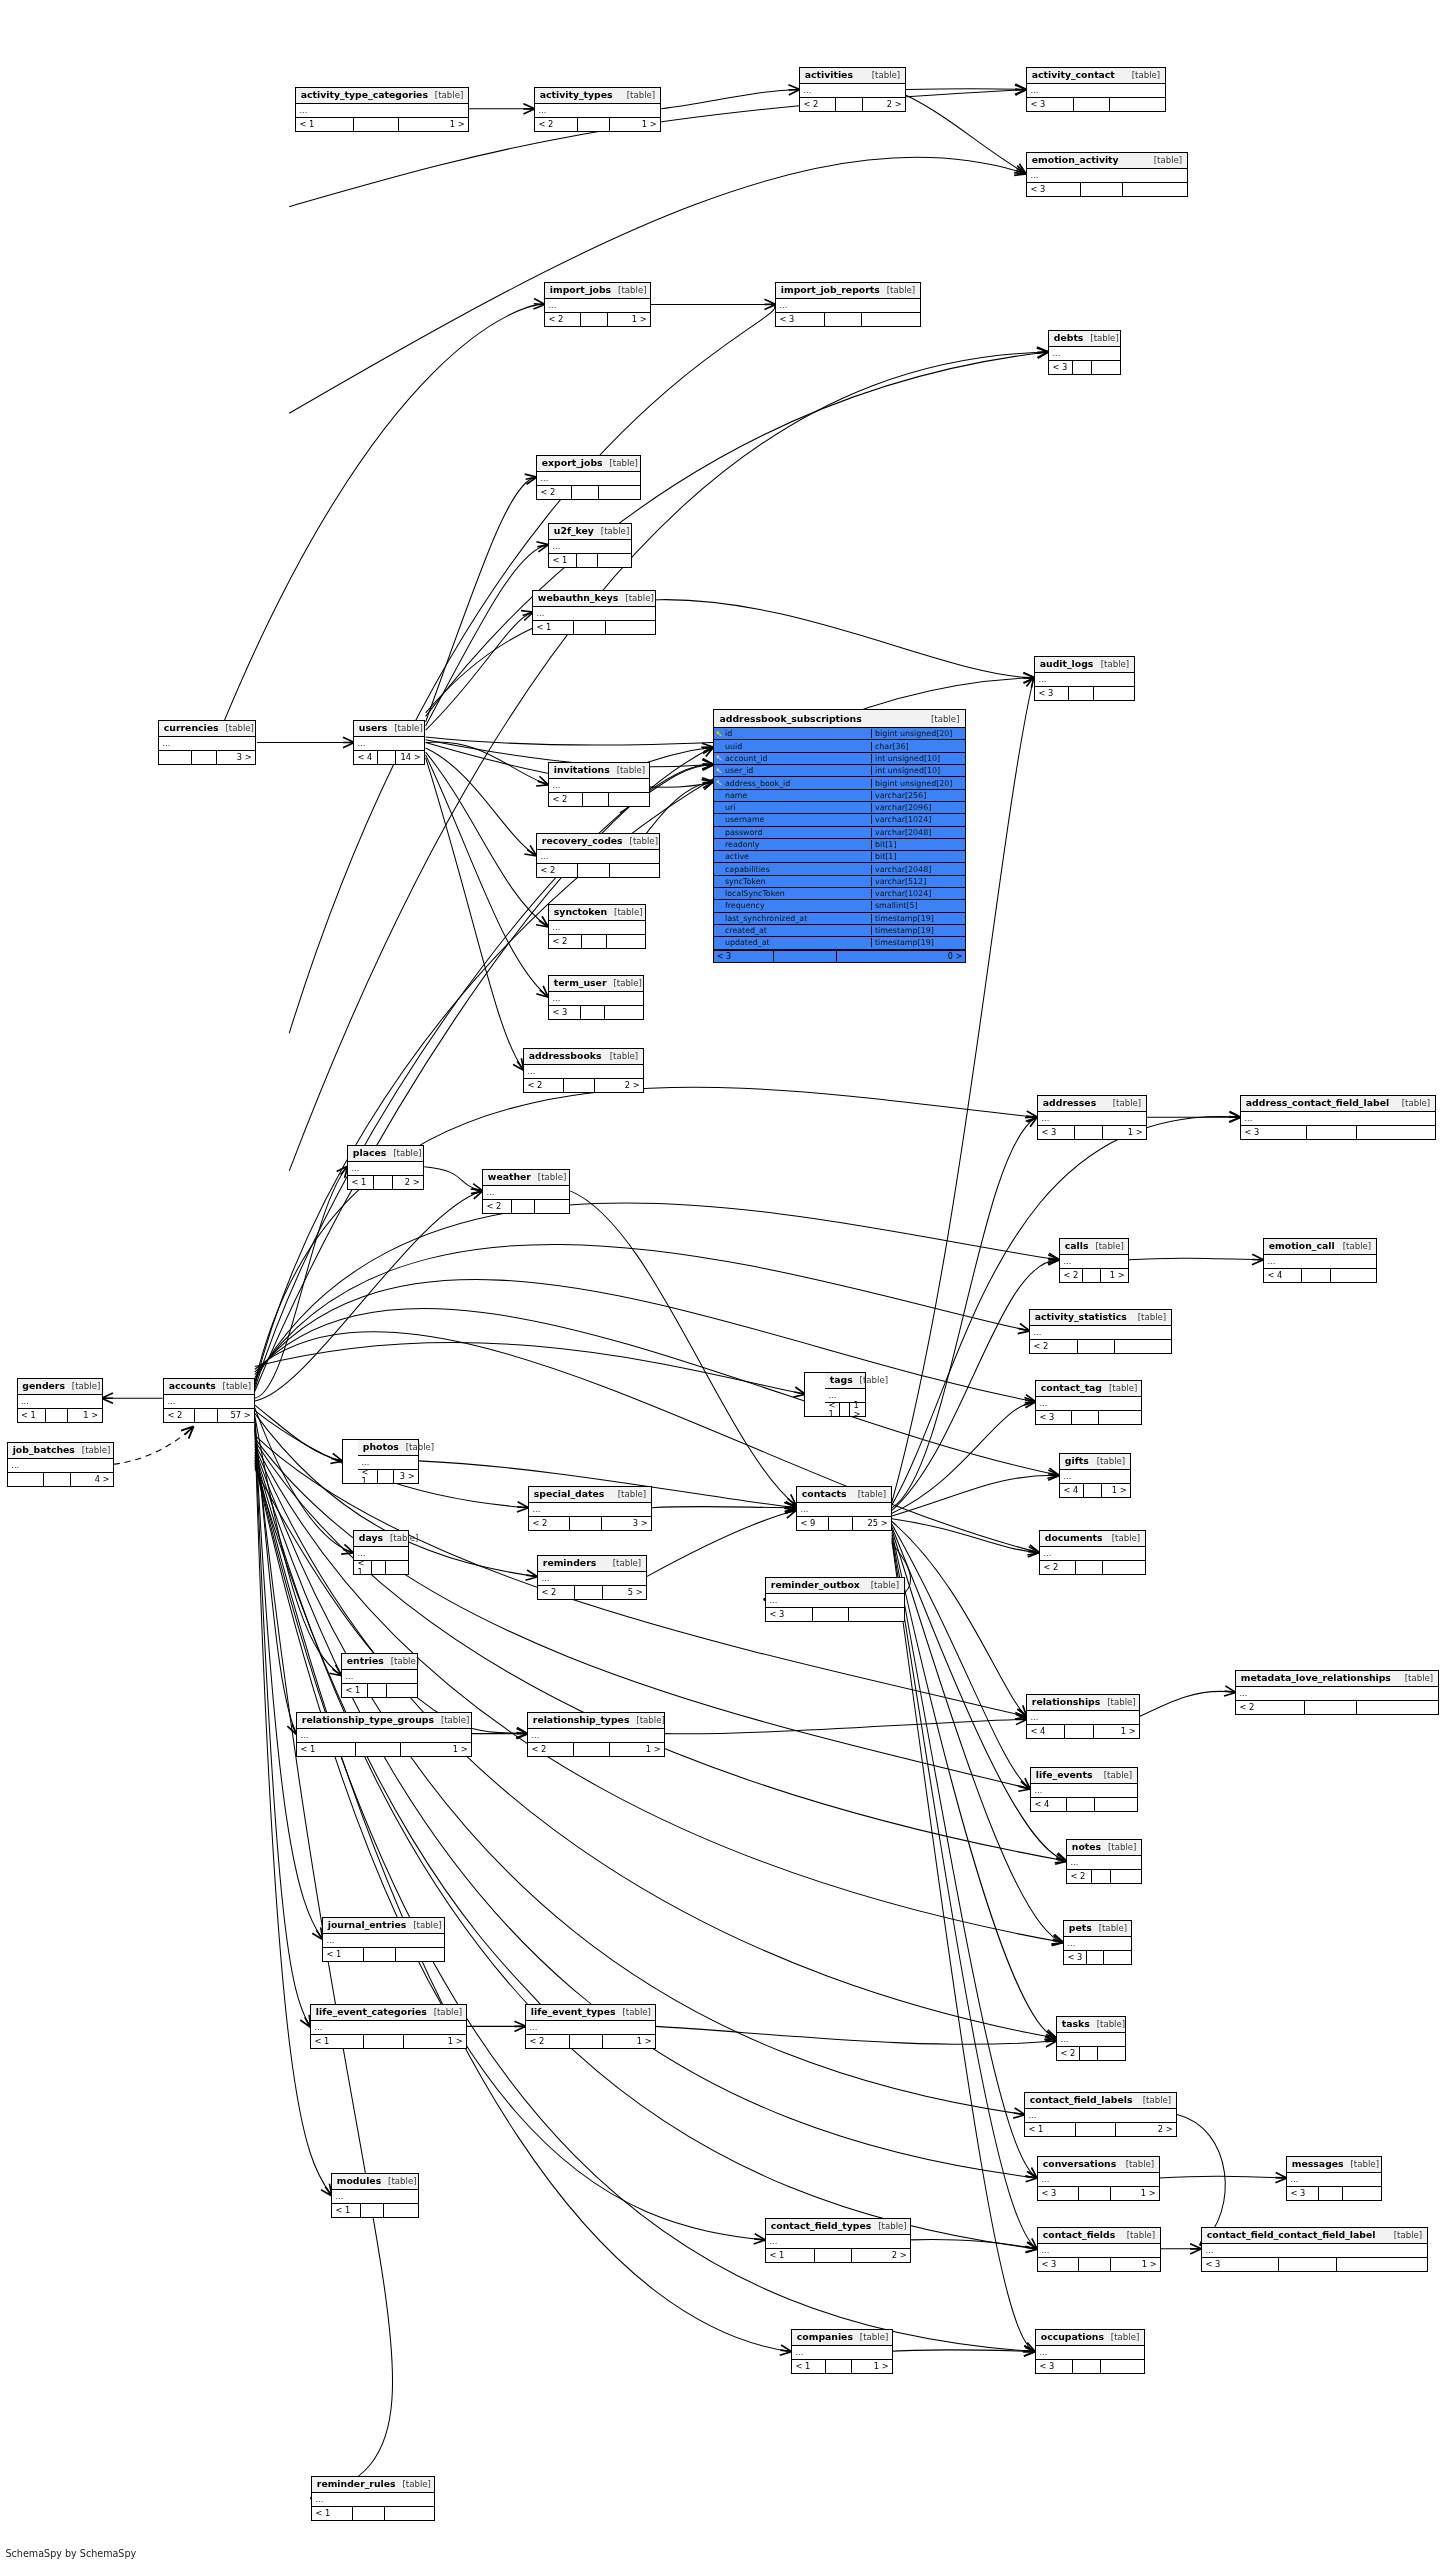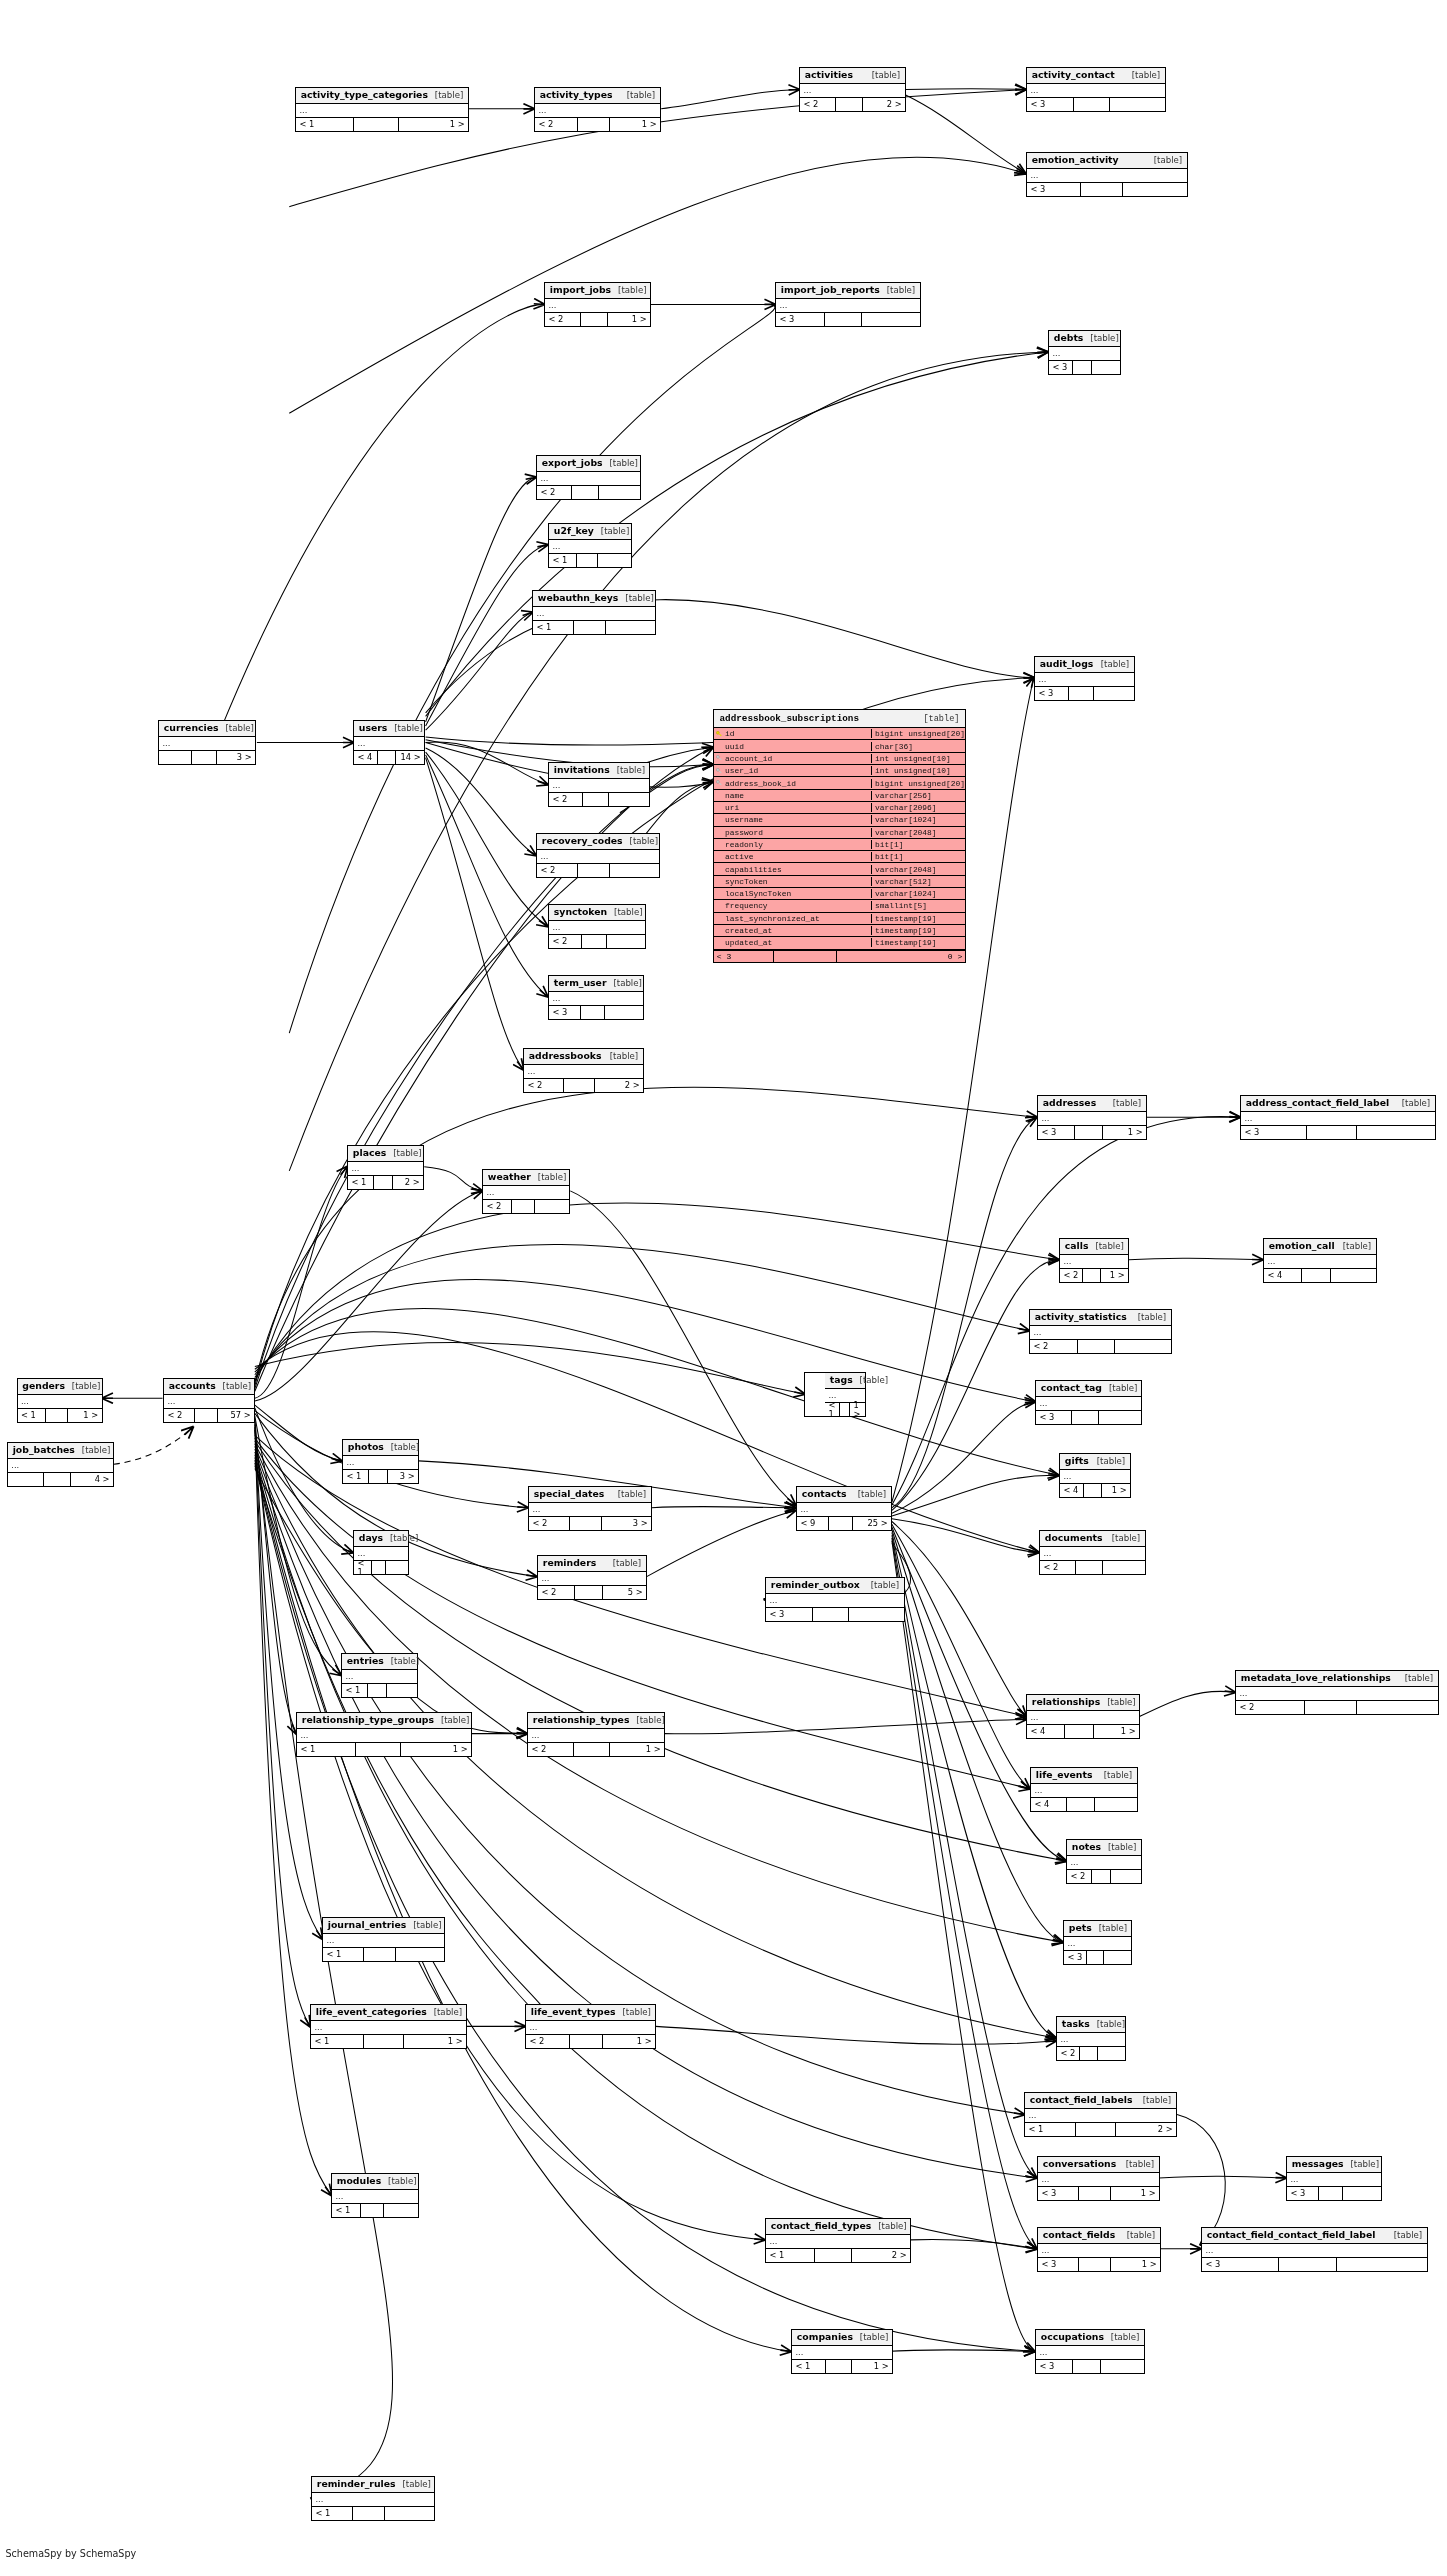--- a/index.html
+++ b/index.html
@@ -18,21 +18,21 @@
   .tbl .body{height:13px;border-bottom:1.1px solid #000;padding:0 3.4px;
              font-size:8.3px;color:#222;display:flex;align-items:center;}
   .tbl .foot{display:flex;height:13px;font-size:8.3px;}
   .tbl .foot .c{border-right:1.1px solid #000;display:flex;align-items:center;padding:0 3.4px;box-sizing:border-box;}
   .tbl .foot .c:last-child{border-right:none;}
   .tbl .foot .c.l{flex:0 0 34%;justify-content:flex-start;}
   .tbl .foot .c.m{flex:0 0 26%;}
   .tbl .foot .c.r{flex:1 1 auto;justify-content:flex-end;}
 
   
-  .tblx{position:absolute;background:#fca5a5;border:1.7px solid #000;box-sizing:border-box;z-index:6;font-family:Liberation Mono, monospace;}
+  .tblx{position:absolute;background:#3b82f6;border:1.7px solid #000;box-sizing:border-box;z-index:6;}
   .tblx .hdr{background:#f2f2f2;border-bottom:1.5px solid #000;padding:2.8px 5.5px 3.4px 5.5px;
              display:flex;align-items:baseline;justify-content:space-between;}
   .tblx .hdr .nm{font-weight:bold;font-size:9.3px;}
   .tblx .hdr .tg{font-size:8.6px;color:#333;}
   .tblx .row{display:flex;height:11.3px;border-bottom:0.8px solid #000;font-size:7.9px;align-items:center;}
   .tblx .row .k{flex:0 0 9.6px;display:flex;align-items:center;justify-content:center;}
   .tblx .row .cn{flex:1 1 auto;padding-left:1.4px;color:#111;overflow:hidden;white-space:nowrap;}
   .tblx .row .ty{flex:0 0 90px;border-left:0.8px solid #000;padding-left:2.8px;color:#111;
                  overflow:hidden;white-space:nowrap;}
   .tblx .foot{display:flex;height:11.7px;font-size:8px;border-top:1px solid #000;}
@@ -648,21 +648,21 @@
           <span class="nm">accounts</span>
           <span class="tg">[table]</span>
         </div>
         <div class="body">...</div>
         <div class="foot">
           <span class="c l">&lt; 2</span>
           <span class="c m"></span>
           <span class="c r">57 &gt;</span>
         </div>
       </div>
-      <div class="tbl" style="left: 342px; top: 1439px; width: 77px;">
+      <div class="tbl" style="left: 342px; top: 1439px; width: 77px; padding-left: 15px;">
         <div class="hdr">
           <span class="nm">photos</span>
           <span class="tg">[table]</span>
         </div>
         <div class="body">...</div>
         <div class="foot">
           <span class="c l">&lt; 1</span>
           <span class="c m"></span>
           <span class="c r">3 &gt;</span>
         </div>

